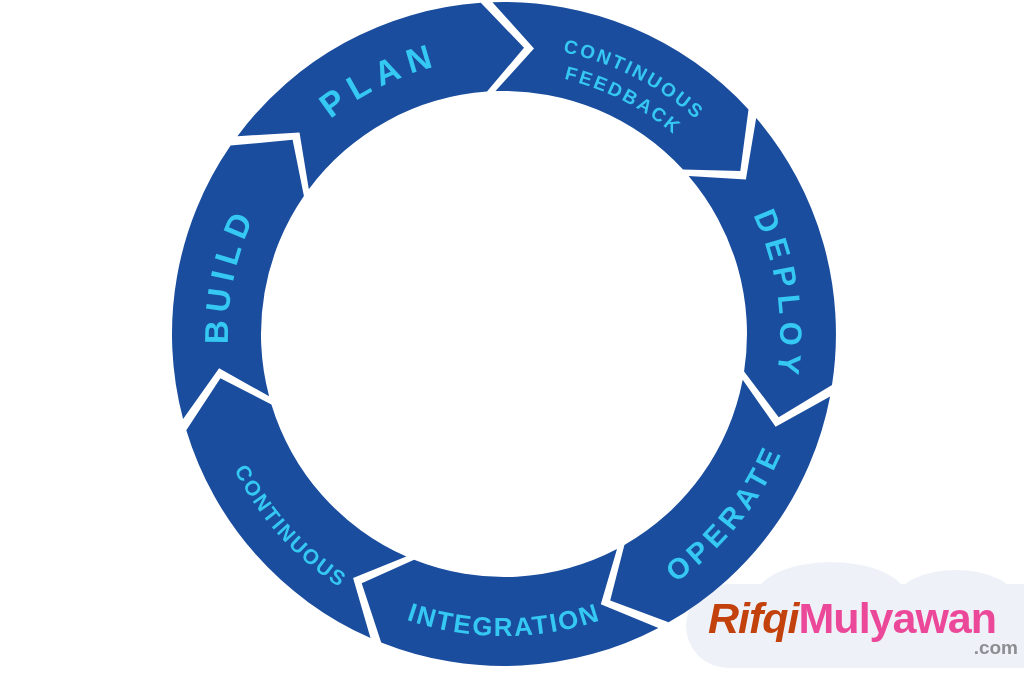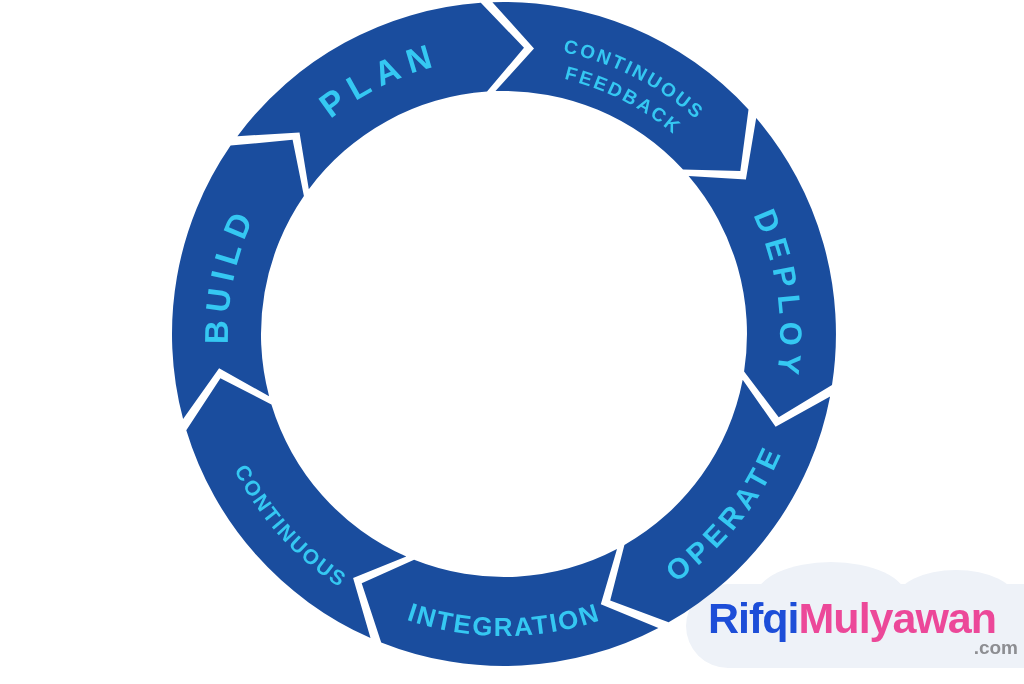--- a/index.html
+++ b/index.html
@@ -47,17 +47,17 @@
         <text class="cycle-label" font-size="31" letter-spacing="7" fill="#35C8F2" text-anchor="middle"><textPath href="#arc-cw-276" xlink:href="#arc-cw-276" startOffset="22.78%">DEPLOY</textPath></text>
         <text class="cycle-label" font-size="29" letter-spacing="5" fill="#35C8F2" text-anchor="middle"><textPath href="#arc-ccw-302" xlink:href="#arc-ccw-302" startOffset="39.17%">OPERATE</textPath></text>
         <text class="cycle-label" font-size="26" letter-spacing="2" fill="#35C8F2" text-anchor="middle"><textPath href="#arc-ccw-302" xlink:href="#arc-ccw-302" startOffset="25.00%">INTEGRATION</textPath></text>
         <text class="cycle-label" font-size="21" letter-spacing="2" fill="#35C8F2" text-anchor="middle"><textPath href="#arc-ccw-302" xlink:href="#arc-ccw-302" startOffset="11.67%">CONTINUOUS</textPath></text>
         <text class="cycle-label" font-size="33" letter-spacing="7" fill="#35C8F2" text-anchor="middle"><textPath href="#arc-cw-276" xlink:href="#arc-cw-276" startOffset="78.33%">BUILD</textPath></text>
         <text class="cycle-label" font-size="34" letter-spacing="8" fill="#35C8F2" text-anchor="middle"><textPath href="#arc-cw-276" xlink:href="#arc-cw-276" startOffset="92.78%">PLAN</textPath></text>
       </g>
   </svg>
 
   <div class="brand">
-    <span style="color: #1d4ed8;">Rifqi</span><span style="color: #ec4899;">Mulyawan</span>
+    <span style="color: #c2410c; font-style: italic;">Rifqi</span><span style="color: #ec4899;">Mulyawan</span>
   </div>
   <div class="tld" style="color: rgb(141, 142, 146);">.com</div>
 
 </div>
 
 </body></html>

